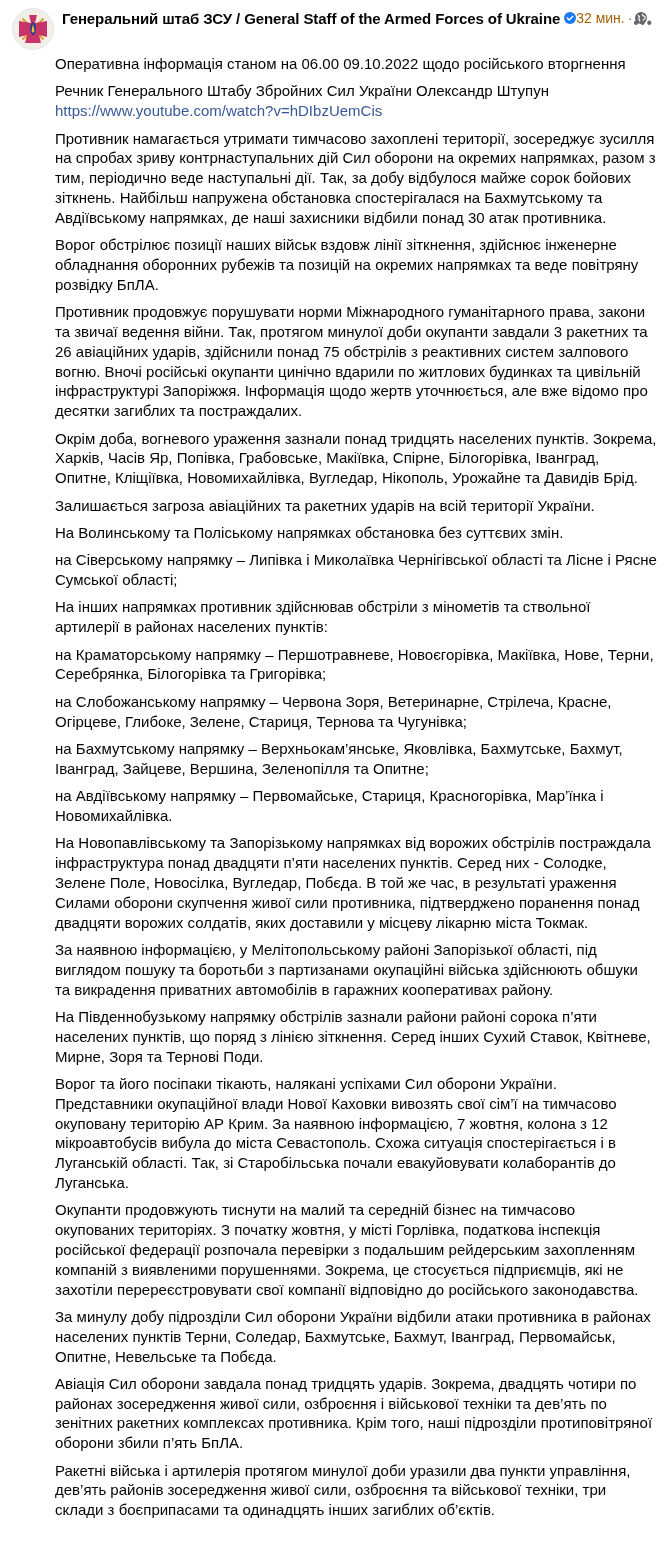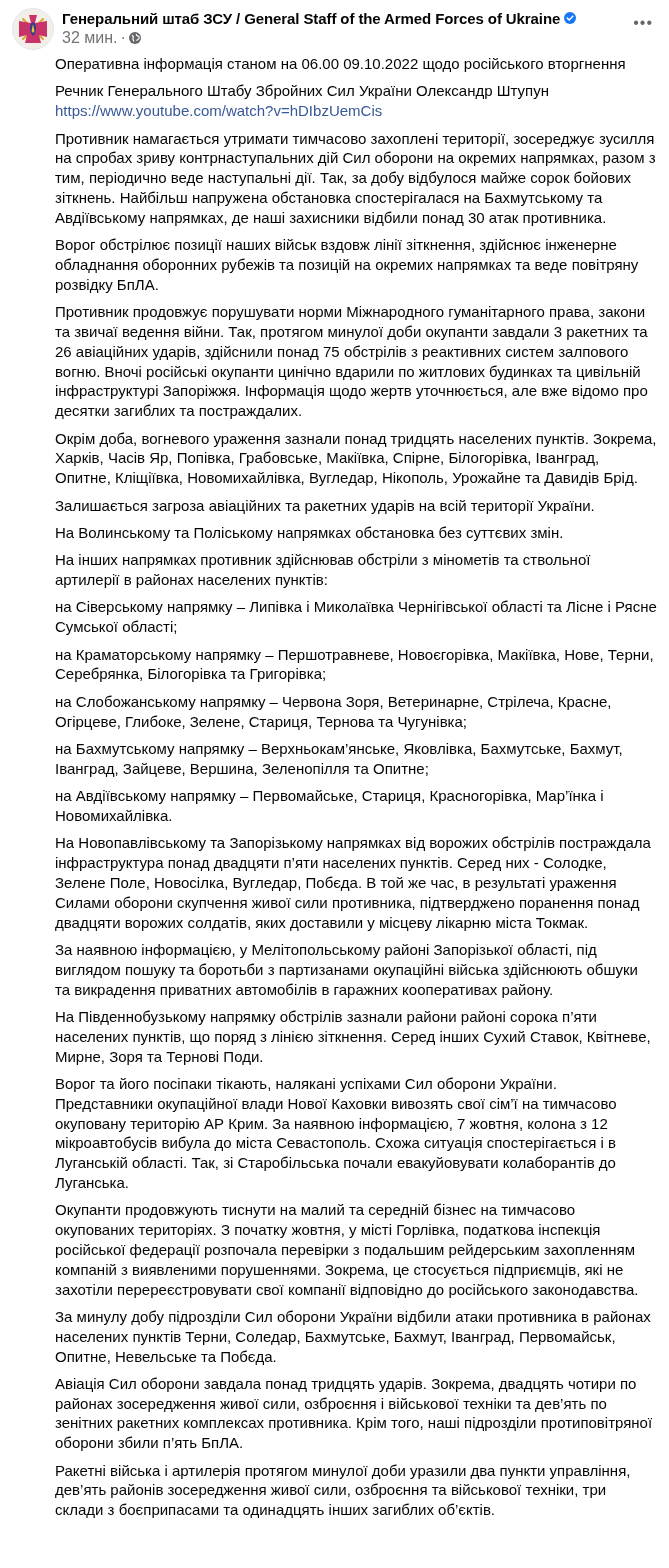--- a/index.html
+++ b/index.html
@@ -1,25 +1,25 @@
 <!DOCTYPE html>
 <html><head>
 <meta charset="utf-8">
 <style>
   html, body { margin: 0; padding: 0; background: #ffffff; }
   body { width: 669px; height: 1568px; overflow: hidden; font-family: "Liberation Sans", sans-serif; color: #050505; }
   .post { position: relative; width: 669px; }
   .header { display: flex; align-items: flex-start; padding: 8px 12px 0 12px; height: 48px; box-sizing: border-box; }
   .avatar { width: 40px; height: 40px; border-radius: 50%; background: #f0f0f0; border: 1px solid #e4e6eb; position: relative; flex: 0 0 40px; overflow: hidden; }
   .avatar svg { position: absolute; left: 0; top: 0; }
-  .meta { margin-left: 8px; display: flex; flex-direction: column; }
+  .meta { margin-left: 8px; display: flex; flex-direction: row; }
   .name-row { display: flex; align-items: center; height: 20px; }
   .page-name { font-size: 15px; font-weight: bold; color: #050505; letter-spacing: -0.1px; }
   .verified { margin-left: 4px; width: 12px; height: 12px; display: inline-block; }
-  .sub-row { display: flex; align-items: center; font-size: 16px; color: #737373; height: 18px; margin-top: 1px; }
+  .sub-row { display: flex; align-items: center; font-size: 14px; color: #a16207; height: 18px; margin-top: 1px; }
   .dot { margin: 0 3px; }
   .globe { width: 12px; height: 12px; display: inline-block; }
   .more { position: absolute; right: 16px; top: 14px; font-size: 16px; color: #65676b; letter-spacing: 1px; cursor: pointer; }
   .body { padding: 6px 12px 0 12px; font-size: 15px; line-height: 19.8px; margin-left: 43px; }
   .body p { margin: 0 0 7.6px 0; }
   .link { color: #385898; text-decoration: none; }
 </style>
 </head>
 <body>
 
@@ -62,22 +62,22 @@
     <p>
       <span>Речник Генерального Штабу Збройних Сил України Олександр Штупун</span><br>
       <a class="link">https://www.youtube.com/watch?v=hDIbzUemCis</a>
     </p>
     <p>Противник намагається утримати тимчасово захоплені території, зосереджує зусилля на спробах зриву контрнаступальних дій Сил оборони на окремих напрямках, разом з тим, періодично веде наступальні дії. Так, за добу відбулося майже сорок бойових зіткнень. Найбільш напружена обстановка спостерігалася на Бахмутському та Авдіївському напрямках, де наші захисники відбили понад 30 атак противника.</p>
     <p>Ворог обстрілює позиції наших військ вздовж лінії зіткнення, здійснює інженерне обладнання оборонних рубежів та позицій на окремих напрямках та веде повітряну розвідку БпЛА.</p>
     <p>Противник продовжує порушувати норми Міжнародного гуманітарного права, закони та звичаї ведення війни. Так, протягом минулої доби окупанти завдали 3 ракетних та 26 авіаційних ударів, здійснили понад 75 обстрілів з реактивних систем залпового вогню. Вночі російські окупанти цинічно вдарили по житлових будинках та цивільній інфраструктурі Запоріжжя. Інформація щодо жертв уточнюється, але вже відомо про десятки загиблих та постраждалих.</p>
     <p>Окрім доба, вогневого ураження зазнали понад тридцять населених пунктів. Зокрема, Харків, Часів Яр, Попівка, Грабовське, Макіївка, Спірне, Білогорівка, Іванград, Опитне, Кліщіївка, Новомихайлівка, Вугледар, Нікополь, Урожайне та Давидів Брід.</p>
     <p>Залишається загроза авіаційних та ракетних ударів на всій території України.</p>
     <p>На Волинському та Поліському напрямках обстановка без суттєвих змін.</p>
+    <p>на Сіверському напрямку – Липівка і Миколаївка Чернігівської області та Лісне і Рясне Сумської області;</p>
     <p>На інших напрямках противник здійснював обстріли з мінометів та ствольної артилерії в районах населених пунктів:</p>
-    <p>на Сіверському напрямку – Липівка і Миколаївка Чернігівської області та Лісне і Рясне Сумської області;</p>
     <p>на Краматорському напрямку – Першотравневе, Новоєгорівка, Макіївка, Нове, Терни, Серебрянка, Білогорівка та Григорівка;</p>
     <p>на Слобожанському напрямку – Червона Зоря, Ветеринарне, Стрілеча, Красне, Огірцеве, Глибоке, Зелене, Стариця, Тернова та Чугунівка;</p>
     <p>на Бахмутському напрямку – Верхньокам’янське, Яковлівка, Бахмутське, Бахмут, Іванград, Зайцеве, Вершина, Зеленопілля та Опитне;</p>
     <p>на Авдіївському напрямку – Первомайське, Стариця, Красногорівка, Мар’їнка і Новомихайлівка.</p>
     <p>На Новопавлівському та Запорізькому напрямках від ворожих обстрілів постраждала інфраструктура понад двадцяти п’яти населених пунктів. Серед них - Солодке, Зелене Поле, Новосілка, Вугледар, Побєда. В той же час, в результаті ураження Силами оборони скупчення живої сили противника, підтверджено поранення понад двадцяти ворожих солдатів, яких доставили у місцеву лікарню міста Токмак.</p>
     <p>За наявною інформацією, у Мелітопольському районі Запорізької області, під виглядом пошуку та боротьби з партизанами окупаційні війська здійснюють обшуки та викрадення приватних автомобілів в гаражних кооперативах району.</p>
     <p>На Південнобузькому напрямку обстрілів зазнали райони районі сорока п’яти населених пунктів, що поряд з лінією зіткнення.  Серед інших Сухий Ставок, Квітневе, Мирне, Зоря та Тернові Поди.</p>
     <p>Ворог та його посіпаки тікають, налякані успіхами Сил оборони України. Представники окупаційної влади Нової Каховки вивозять свої сім’ї на тимчасово окуповану територію АР Крим. За наявною інформацією, 7 жовтня, колона з 12 мікроавтобусів вибула до міста Севастополь. Схожа ситуація спостерігається і в Луганській області. Так, зі Старобільська почали евакуйовувати колаборантів до Луганська.</p>
     <p>Окупанти продовжують тиснути на малий та середній бізнес на тимчасово окупованих територіях. З початку жовтня, у місті Горлівка, податкова інспекція російської федерації розпочала перевірки з подальшим рейдерським захопленням компаній з виявленими порушеннями. Зокрема, це стосується підприємців, які не захотіли перереєстровувати свої компанії відповідно до російського законодавства.</p>
     <p>За минулу добу підрозділи Сил оборони України відбили атаки противника в районах населених пунктів Терни, Соледар, Бахмутське, Бахмут, Іванград, Первомайськ, Опитне, Невельське та Побєда.</p>

